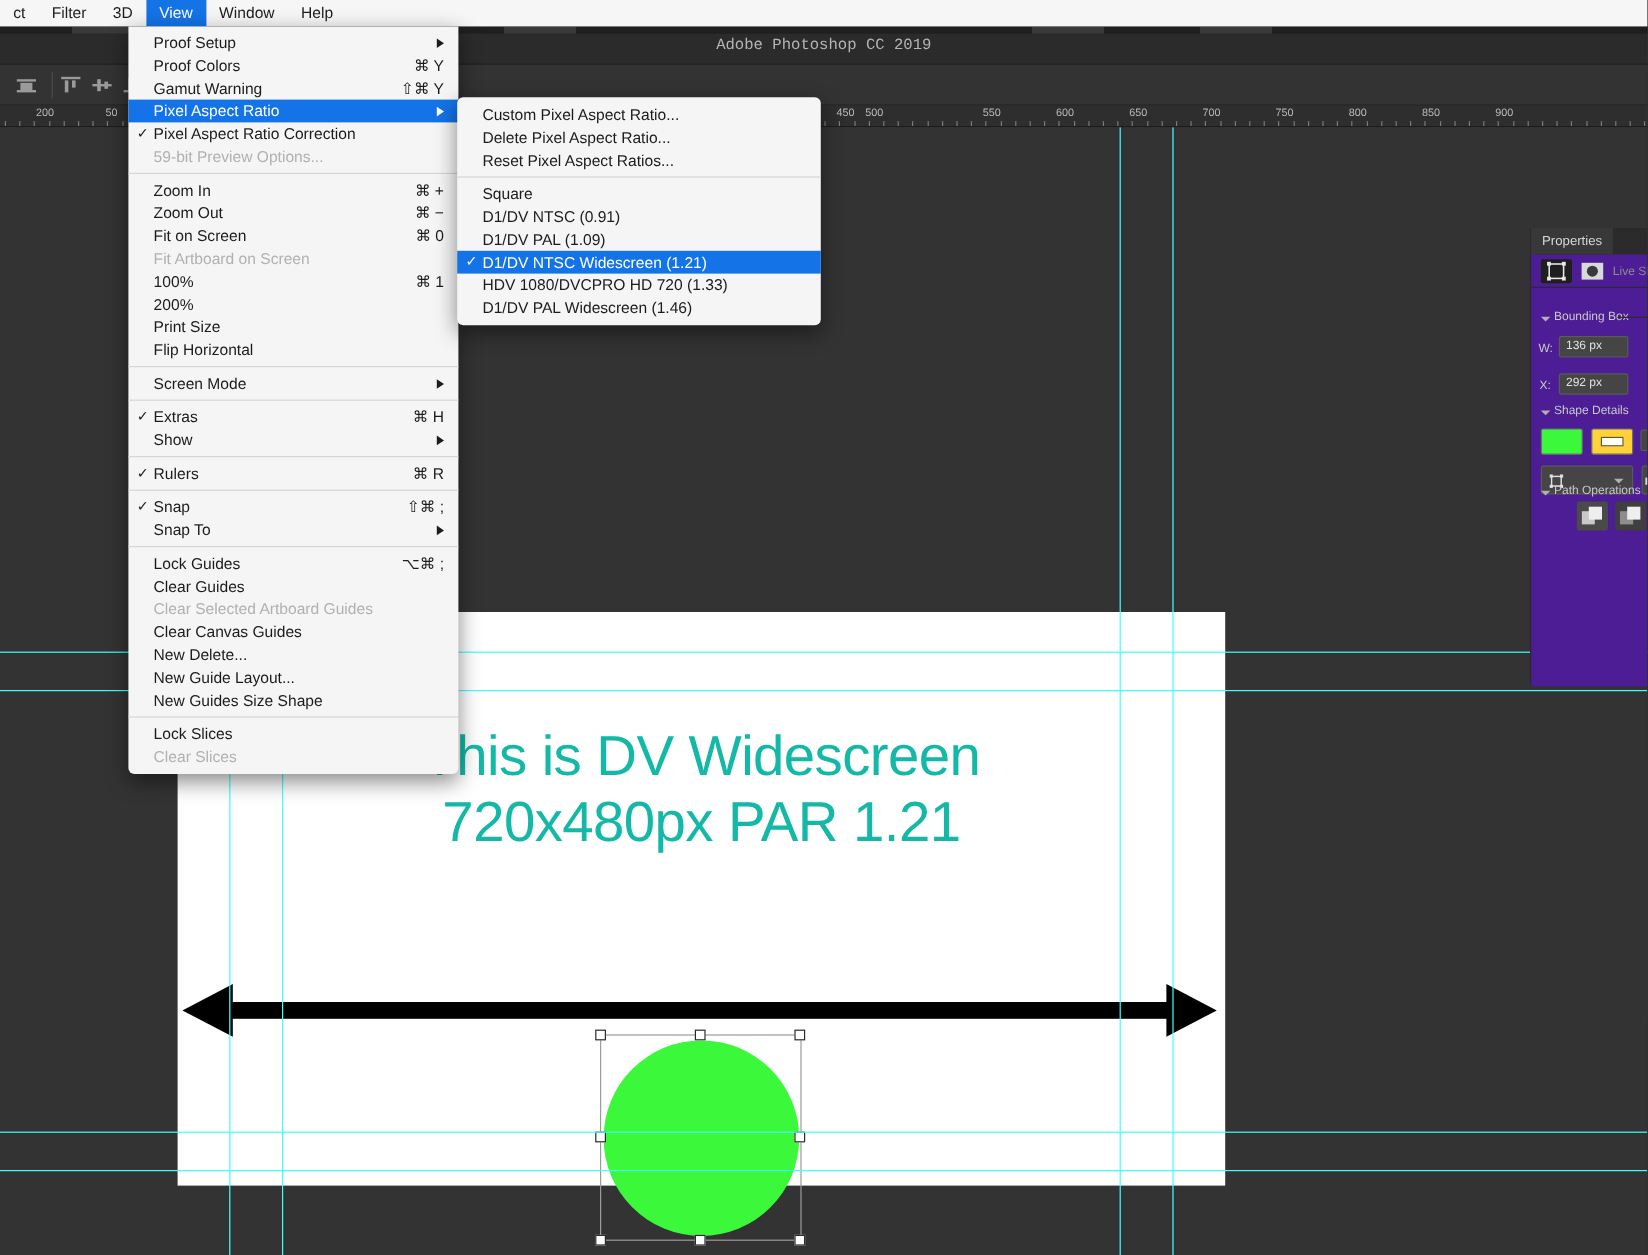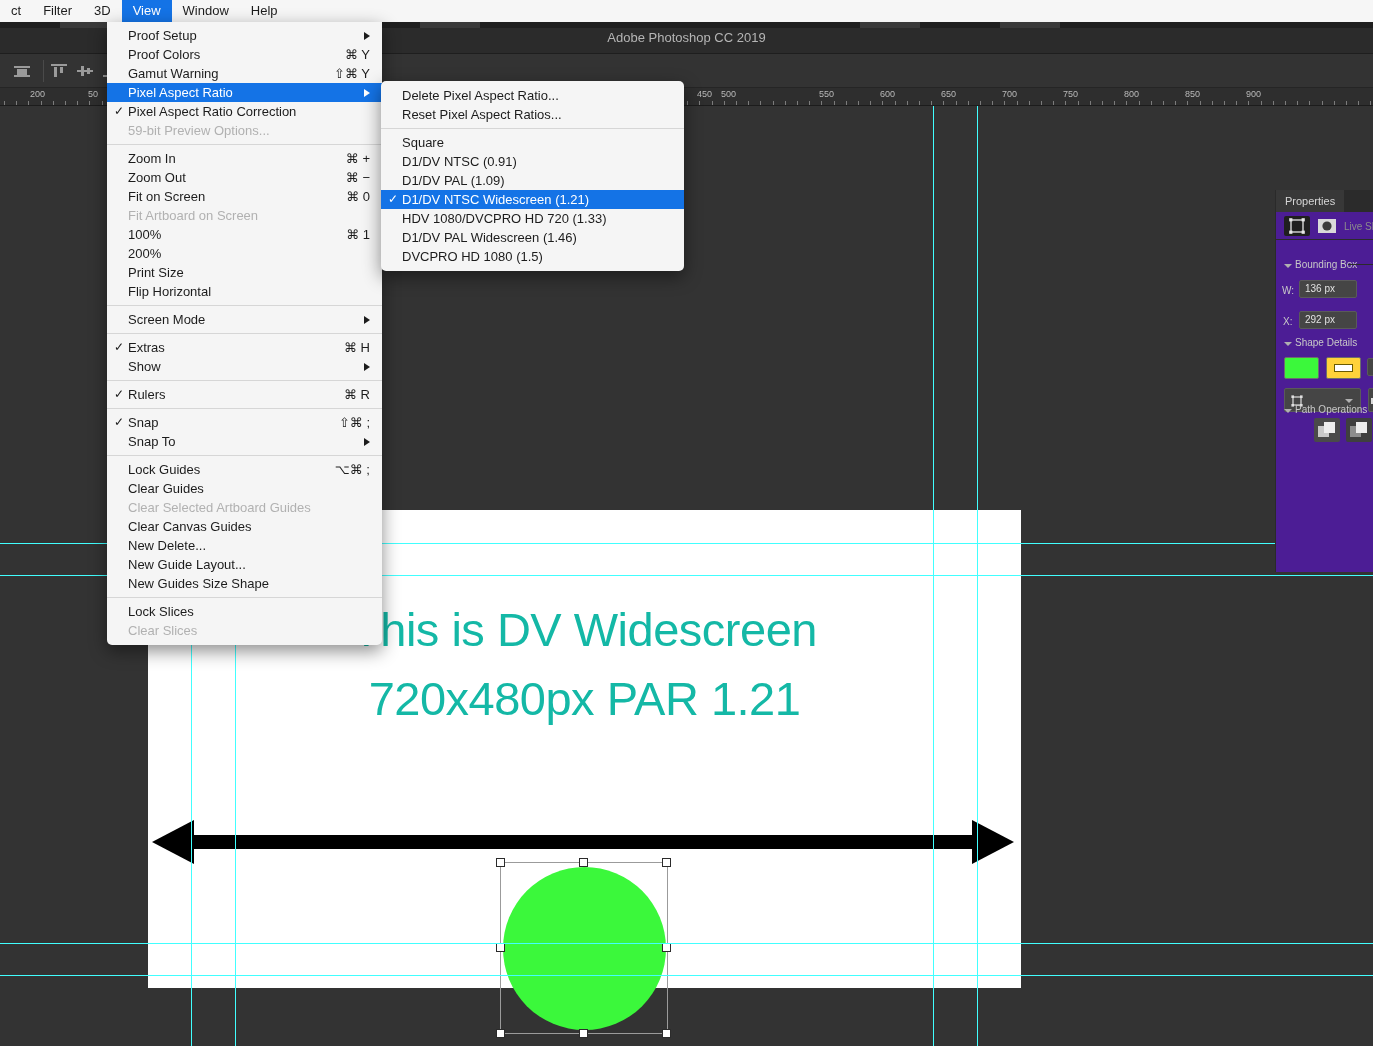--- a/index.html
+++ b/index.html
@@ -25,21 +25,21 @@
   #app{
     position:absolute; left:0; top:22px; width:1373px; height:1024px;
     background:#333333; overflow:hidden;
   }
   #titlebar{
     position:absolute; left:0; top:0; width:1373px; height:32px;
     background:#2b2b2b; border-bottom:1px solid #1e1e1e;
   }
   #title-text{
     position:absolute; left:0; top:0; width:1373px; height:32px;
-    line-height:32px; text-align:center; color:#b5b5b5; font-size:13px;
+    line-height:32px; text-align:center; color:#b5b5b5; font-size:13px;font-family:Liberation Mono, monospace;
   }
   
   #tabstrip{
     position:absolute; left:0; top:0; width:1373px; height:6px;
     background:#1f1f1f; z-index:2;
   }
   .tabseg{ position:absolute; top:0; height:6px; background:#3a3a3a; }
 
   #optionsbar{
     position:absolute; left:0; top:32px; width:1373px; height:34px;
@@ -71,21 +71,21 @@
     background:#ffffff;
   }
   .guide-v{ position:absolute; top:0; width:1px; height:940px; background:#41ffff; z-index:8;}
   .guide-h{ position:absolute; left:0; width:1373px; height:1px; background:#41ffff; z-index:8;}
 
   #headline{
     position:absolute; left:148px; top:500px; width:873px;
     text-align:center; color:#14b8a6; line-height:1.0;
     font-size:47px; letter-spacing:-0.5px;
   }
-  #headline .l2{ display:block; margin-top:22px; }
+  #headline .l2{ display:block; margin-top:8px; }
 
   
   #arrow-wrap{ position:absolute; left:152px; top:712px; width:862px; height:48px; z-index:4;}
 
   
   #shape-sel{ position:absolute; left:500px; top:756px; width:168px; height:172px; z-index:6;}
   #sel-box{ position:absolute; inset:0; border:1px solid #9b9b9b; }
   #circle{
     position:absolute; left:3px; top:5px; width:163px; height:163px;
     border-radius:50%; background:#3bf83b;
@@ -488,23 +488,23 @@
     <div class="mi"><span>Clear Canvas Guides</span></div>
     <div class="mi"><span>New Delete...</span></div>
     <div class="mi"><span>New Guide Layout...</span></div>
     <div class="mi"><span>New Guides Size Shape</span></div>
     <div class="msep"></div>
     <div class="mi"><span>Lock Slices</span></div>
     <div class="mi dis"><span>Clear Slices</span></div>
   </div>
 
 <div id="submenu">
+    <div class="mi"><span>Custom Pixel Aspect Ratio...</span></div>
     <div class="mi"><span>Delete Pixel Aspect Ratio...</span></div>
     <div class="mi"><span>Reset Pixel Aspect Ratios...</span></div>
     <div class="msep"></div>
     <div class="mi"><span>Square</span></div>
     <div class="mi"><span>D1/DV NTSC (0.91)</span></div>
     <div class="mi"><span>D1/DV PAL (1.09)</span></div>
     <div class="mi hl"><span class="chk">✓</span><span>D1/DV NTSC Widescreen (1.21)</span></div>
     <div class="mi"><span>HDV 1080/DVCPRO HD 720 (1.33)</span></div>
     <div class="mi"><span>D1/DV PAL Widescreen (1.46)</span></div>
-    <div class="mi"><span>DVCPRO HD 1080 (1.5)</span></div>
   </div>
 
 </body></html>

